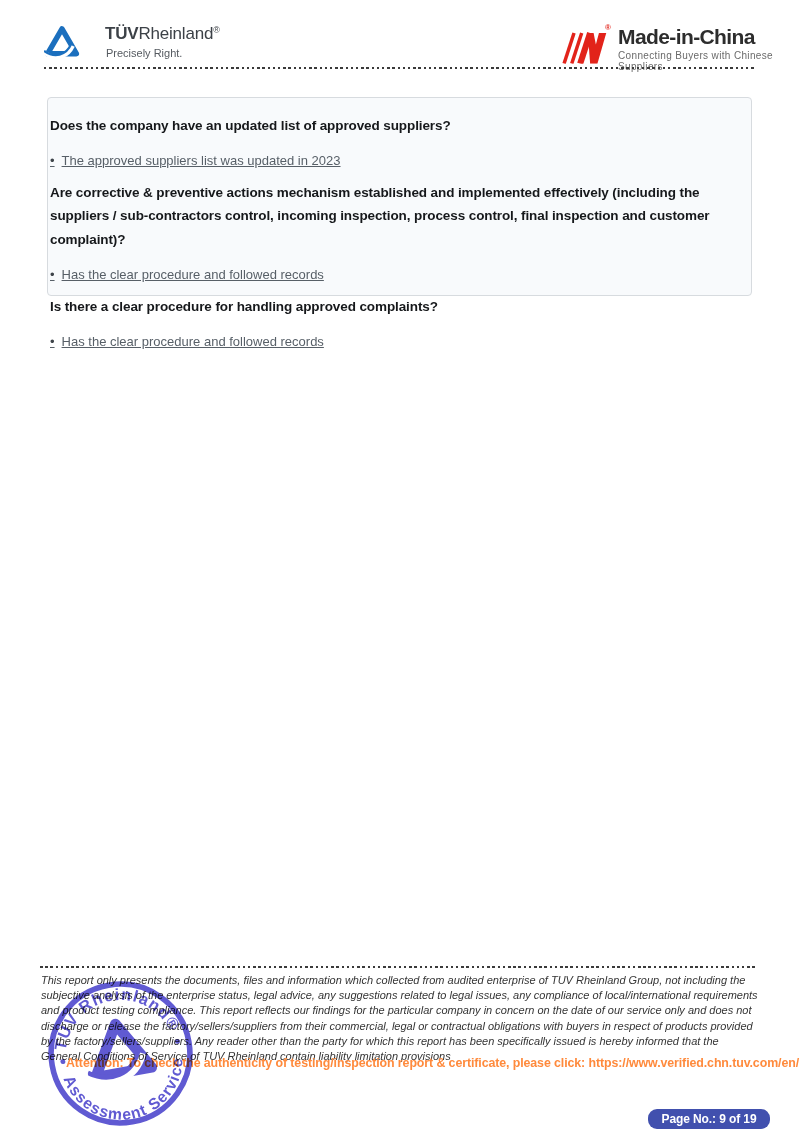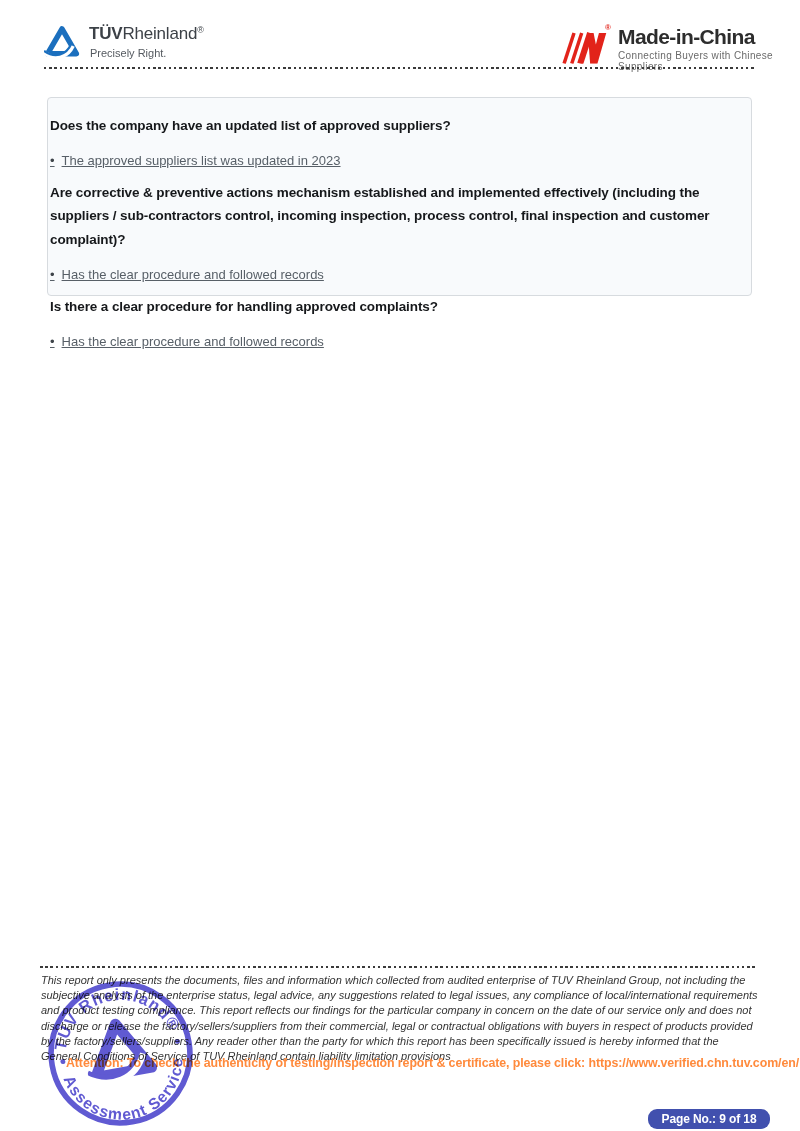--- a/index.html
+++ b/index.html
@@ -1,21 +1,21 @@
 <!DOCTYPE html>
 <html style="--tuv_blue: #1b6fbe; --mic_red: #e2231a; --stamp_blue: #3d35c8; --attention_orange: #ff8a3c; --badge_bg: #4150ae; --question_text: #16181b; --answer_text: #575f67; --footer_text: #343434; --box_bg: #f8fafc; --box_border: #d7dbdf;"><head>
 <meta charset="utf-8">
 <style>
   html,body{margin:0;padding:0;background:#e9e9e9;}
   .page{
     position:relative;width:800px;height:1131px;margin:0 auto;background:#fff;
     font-family:"Liberation Sans",sans-serif;overflow:hidden;
   }
   
-  .header-left{position:absolute;left:44px;top:25px;display:flex;gap:9px;align-items:flex-start;}
+  .header-left{position:absolute;left:44px;top:25px;display:flex;gap:25px;align-items:flex-start;}
   .tuv-icon{width:36px;height:33px;color:var(--tuv_blue);flex:0 0 auto;}
   .tuv-brand{font-size:17px;color:#3c4147;letter-spacing:-.2px;line-height:1.1;}
   .tuv-brand .b{font-weight:bold;}
   .tuv-brand sup{font-size:9px;vertical-align:6px;}
   .tuv-tagline{font-size:11px;color:#555a60;margin-top:3px;margin-left:1px;}
   .header-right{position:absolute;left:561px;top:25px;display:flex;gap:7px;align-items:flex-start;}
   .mic-icon-wrap{position:relative;width:50px;height:38px;flex:0 0 auto;}
   .mic-icon{width:46px;height:36px;position:absolute;left:0;top:3px;color:var(--mic_red);}
   .mic-reg{position:absolute;right:0;top:-2px;font-size:8px;color:var(--mic_red);font-weight:bold;}
   .mic-brand{font-size:21px;font-weight:bold;color:#2d2d2d;letter-spacing:-.6px;line-height:1.15;}
@@ -118,15 +118,15 @@
       <textPath href="#arcT" startOffset="50%">TÜV Rheinland®</textPath>
     </text>
     <text font-size="15.5" letter-spacing="1" text-anchor="middle">
       <textPath href="#arcB" startOffset="50%">Assessment Service</textPath>
     </text>
     <circle cx="18" cy="73" r="2.4" fill="currentColor"></circle>
     <circle cx="132" cy="73" r="2.4" fill="currentColor"></circle>
     <use href="#tuvtri" x="40" y="38" width="70" height="64"></use>
   </svg>
 
-  <div class="page-badge">Page No.: 9 of 18</div>
+  <div class="page-badge">Page No.: 9 of 19</div>
 
 </div>
 
 </body></html>

